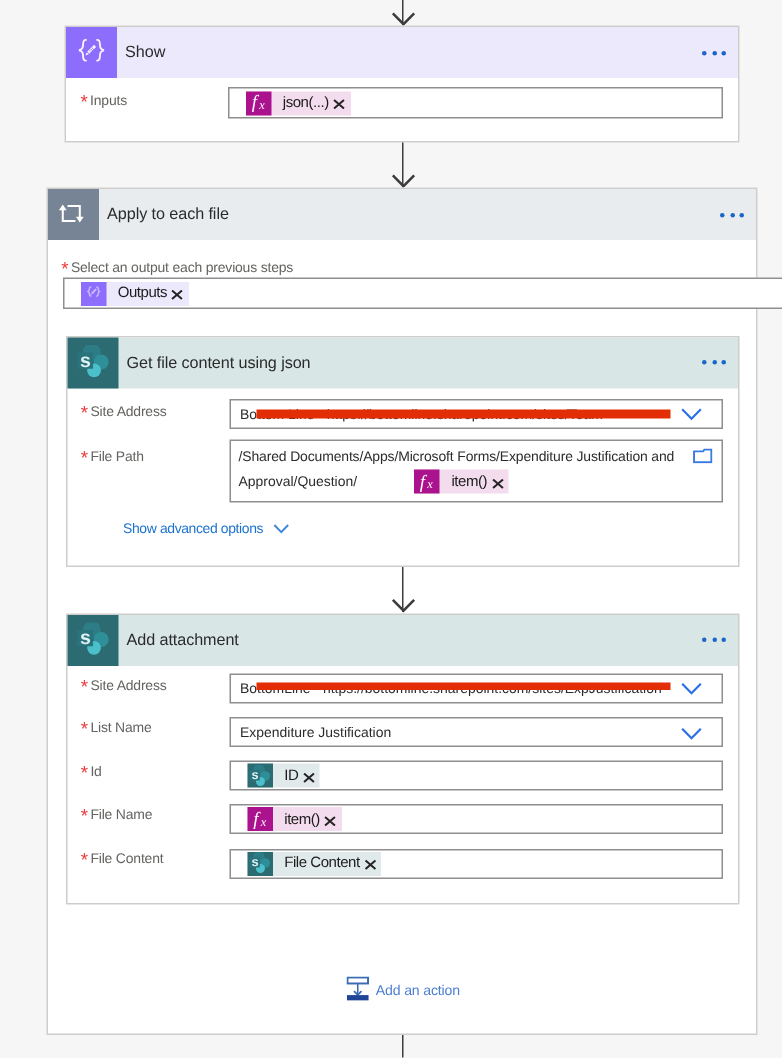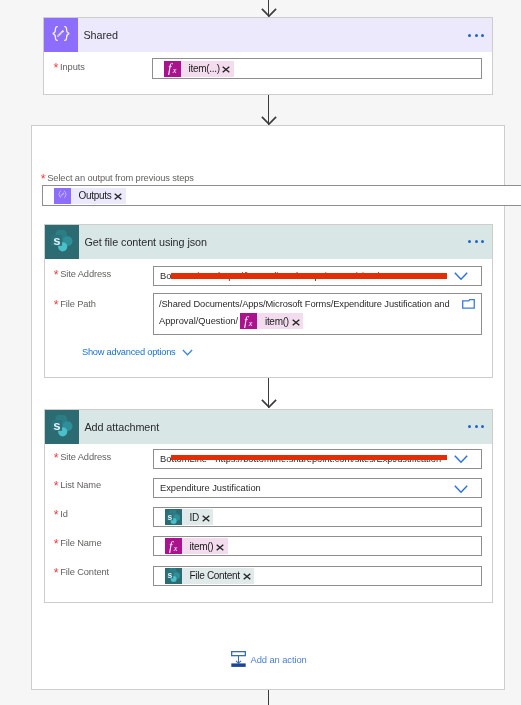--- a/index.html
+++ b/index.html
@@ -58,58 +58,78 @@
               <circle cx="9.85" cy="9.85" r="0.38"></circle>
                 <circle cx="10.75" cy="8.95" r="0.38"></circle>
                 <circle cx="11.65" cy="8.05" r="0.38"></circle>
               <circle cx="10.6" cy="10.6" r="0.38"></circle>
                 <circle cx="11.5" cy="9.7" r="0.38"></circle>
                 <circle cx="12.4" cy="8.8" r="0.38"></circle>
             </g>
           </g>
         </svg>
       </div>
-      <div class="card-title">Shared</div>
+      <div class="card-title">Show</div>
       <div class="dots" style="right:8.2px;top:15.9px;">
           <i></i>
           <i></i>
           <i></i>
         </div>
     </div>
     <div class="row" style="left:9.6px;top:44px;">
       <span class="req">*</span>
       <span class="lbl">Inputs</span>
     </div>
     <div class="fld" style="left:108px;top:40px;width:330px;height:21px;display:flex;align-items:center;padding-left:11px;">
       <span class="tok" style="background:#f3dcee;">
         <span class="tbadge" style="background:#ab128d;">
           <svg width="17" height="17" viewBox="0 0 17 17">
               <text x="5.5" y="12.2" font-family="Liberation Serif, serif" font-style="italic" font-size="12.6" fill="#fff" text-anchor="middle">f</text>
               <text x="10.5" y="12.6" font-family="Liberation Serif, serif" font-style="italic" font-size="8.2" fill="#fff" text-anchor="middle">x</text>
             </svg>
         </span>
-        <span class="tlbl">item(...)</span>
+        <span class="tlbl">json(...)</span>
         <span class="tx">
             <svg width="8" height="7" viewBox="0 0 8 7" style="margin-top:2.6px;">
               <path d="M0.7 0.7 L7.3 6.3 M7.3 0.7 L0.7 6.3" stroke="#242424" stroke-width="1.35"></path>
             </svg>
           </span>
       </span>
     </div>
   </div>
 
   <div class="conn" style="left:267.5px;top:95px;height:30px;"></div>
   <svg class="arrow" style="left:261px;top:115.7px;" width="16" height="10" viewBox="0 0 16 10">
       <path d="M0.9 0.9 L8 8.1 L15.1 0.9" fill="none" stroke="#3c3c3c" stroke-width="1.7"></path>
     </svg>
 
   <div class="card" style="left:31px;top:125px;width:474px;height:565px;">
+    <div class="card-hd" style="background:#e8ecef;">
+      <div class="card-icon" style="background:#778495;">
+        <svg width="20" height="20" viewBox="0 0 20 20">
+          <g fill="none" stroke="#fff" stroke-width="1.35" stroke-linejoin="miter">
+            <path d="M2.85 6.1 L2.85 14.3 L11.3 14.3"></path>
+            <path d="M6.0 4.4 L14.2 4.4 L14.2 12.3"></path>
+          </g>
+          <g fill="#fff">
+            <path d="M2.85 3.35 L5.45 7.15 L0.25 7.15 Z"></path>
+            <path d="M14.2 15.25 L16.8 11.45 L11.6 11.45 Z"></path>
+          </g>
+        </svg>
+      </div>
+      <div class="card-title">Apply to each file</div>
+      <div class="dots" style="right:8.2px;top:15.9px;">
+          <i></i>
+          <i></i>
+          <i></i>
+        </div>
+    </div>
     <div class="row" style="left:8.8px;top:46.6px;">
       <span class="req">*</span>
-      <span class="lbl">Select an output from previous steps</span>
+      <span class="lbl">Select an output each previous steps</span>
     </div>
     <div class="fld" style="left:10px;top:59px;width:502px;height:21px;display:flex;align-items:center;padding-left:11px;">
       <span class="tok" style="background:#ece9fd;">
         <span class="tbadge" style="background:#8c6dfc;">
           <svg width="13" height="13" viewBox="0 0 20 20">
             <g fill="none" stroke="#fff" stroke-width="1.4" stroke-linecap="round" opacity="0.55">
               <path d="M7.2 3.4c-1.4 0-1.7 1-1.7 2.2 0 1.4-.3 2.2-1.5 2.4v.3c1.2.3 1.5 1.1 1.5 2.4 0 1.2.3 2.2 1.7 2.2"></path>
               <path d="M12.8 3.4c1.4 0 1.7 1 1.7 2.2 0 1.4.3 2.2 1.5 2.4v.3c-1.2.3-1.5 1.1-1.5 2.4 0 1.2-.3 2.2-1.7 2.2"></path>
             </g>
             <g fill="#fff" opacity="0.55">
@@ -157,21 +177,21 @@
             <path d="M0.8 0.8 L7 7.2 L13.2 0.8" fill="none" stroke="#2b6fe8" stroke-width="1.45"></path>
           </svg>
       </div>
 
       <div class="row" style="left:8.8px;top:74px;">
         <span class="req">*</span>
         <span class="lbl">File Path</span>
       </div>
       <div class="fld" style="left:108px;top:68px;width:329px;height:42px;padding:4px 0 0 5px;">
         <div style="font-size:9.3px;letter-spacing:-0.09px;color:#2b2b2b;line-height:13px;white-space:nowrap;">/Shared Documents/Apps/Microsoft Forms/Expenditure Justification and</div>
-        <div style="display:flex;align-items:center;margin-top:2.5px;">
+        <div style="display:flex;align-items:center;margin-top:2.5px;gap:36px;">
           <span style="font-size:9.3px;color:#2b2b2b;">Approval/Question/</span>
           <span class="tok" style="background:#f3dcee;margin-left:2.4px;">
             <span class="tbadge" style="background:#ab128d;">
               <svg width="17" height="17" viewBox="0 0 17 17">
                   <text x="5.5" y="12.2" font-family="Liberation Serif, serif" font-style="italic" font-size="12.6" fill="#fff" text-anchor="middle">f</text>
                   <text x="10.5" y="12.6" font-family="Liberation Serif, serif" font-style="italic" font-size="8.2" fill="#fff" text-anchor="middle">x</text>
                 </svg>
             </span>
             <span class="tlbl">item()</span>
             <span class="tx">

